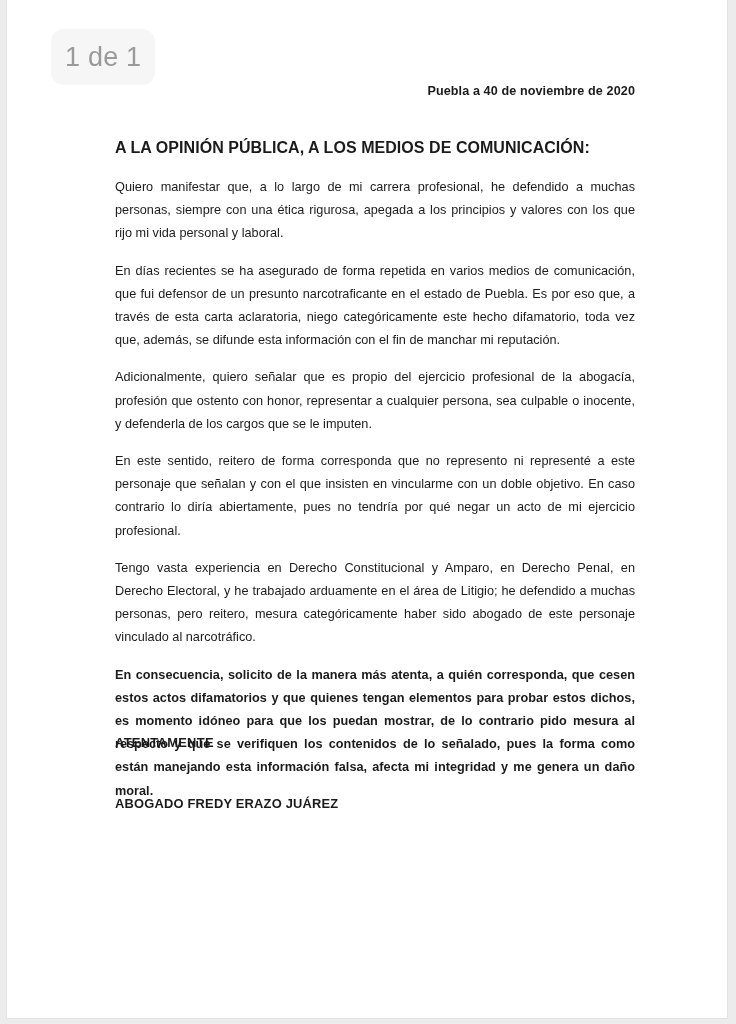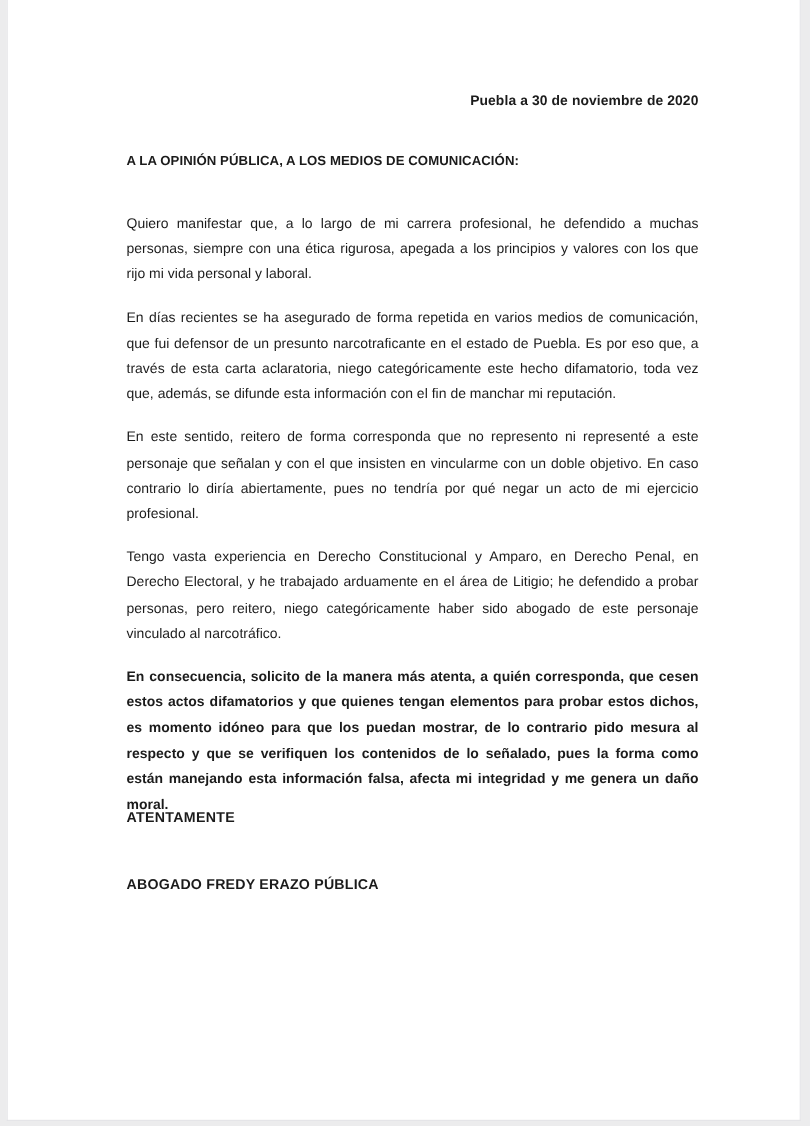--- a/index.html
+++ b/index.html
@@ -72,35 +72,35 @@
     font-size: 12.6px;
     font-weight: bold;
     letter-spacing: 0.1px;
     white-space: nowrap;
   }
 
   .salutation {
     position: absolute;
     top: 139px;
     left: 0;
-    font-size: 12px;
+    font-size: 16px;
     font-weight: bold;
     letter-spacing: 0.05px;
     white-space: nowrap;
   }
 
   #body-copy {
     position: absolute;
     top: 176px;
     left: 0;
     width: 520px;
   }
 
   #body-copy p {
-    margin: 16px 0 14px 0;
+    margin: 0 0 14px 0;
     font-size: 12.7px;
     line-height: 23.2px;
     text-align: justify;
     text-justify: inter-word;
     letter-spacing: 0.02px;
   }
   #body-copy p:last-child {
     margin-bottom: 0;
     font-weight: bold;
   }
@@ -119,33 +119,35 @@
 </style>
 </head>
 <body>
 
 <div id="viewer">
 
   <div id="page-sheet">
 
     <div id="letter">
 
-      <div class="date-line">Puebla a 30 de noviembre de 2020</div>
+      <div class="date-line">Puebla a 40 de noviembre de 2020</div>
 
       <div class="salutation">A LA OPINIÓN PÚBLICA, A LOS MEDIOS DE COMUNICACIÓN:</div>
 
       <div id="body-copy">
         <p>Quiero manifestar que, a lo largo de mi carrera profesional, he defendido a muchas personas, siempre con una ética rigurosa, apegada a los principios y valores con los que rijo mi vida personal y laboral.</p>
         <p>En días recientes se ha asegurado de forma repetida en varios medios de comunicación, que fui defensor de un presunto narcotraficante en el estado de Puebla. Es por eso que, a través de esta carta aclaratoria, niego categóricamente este hecho difamatorio, toda vez que, además, se difunde esta información con el fin de manchar mi reputación.</p>
+        <p>Adicionalmente, quiero señalar que es propio del ejercicio profesional de la abogacía, profesión que ostento con honor, representar a cualquier persona, sea culpable o inocente, y defenderla de los cargos que se le imputen.</p>
         <p>En este sentido, reitero de forma corresponda que no represento ni representé a este personaje que señalan y con el que insisten en vincularme con un doble objetivo. En caso contrario lo diría abiertamente, pues no tendría por qué negar un acto de mi ejercicio profesional.</p>
-        <p>Tengo vasta experiencia en Derecho Constitucional y Amparo, en Derecho Penal, en Derecho Electoral, y he trabajado arduamente en el área de Litigio; he defendido a probar personas, pero reitero, niego categóricamente haber sido abogado de este personaje vinculado al narcotráfico.</p>
+        <p>Tengo vasta experiencia en Derecho Constitucional y Amparo, en Derecho Penal, en Derecho Electoral, y he trabajado arduamente en el área de Litigio; he defendido a muchas personas, pero reitero, mesura categóricamente haber sido abogado de este personaje vinculado al narcotráfico.</p>
         <p>En consecuencia, solicito de la manera más atenta, a quién corresponda, que cesen estos actos difamatorios y que quienes tengan elementos para probar estos dichos, es momento idóneo para que los puedan mostrar, de lo contrario pido mesura al respecto y que se verifiquen los contenidos de lo señalado, pues la forma como están manejando esta información falsa, afecta mi integridad y me genera un daño moral.</p>
       </div>
 
       <div class="closing salute">ATENTAMENTE</div>
 
-      <div class="closing signer">ABOGADO FREDY ERAZO PÚBLICA</div>
+      <div class="closing signer">ABOGADO FREDY ERAZO JUÁREZ</div>
 
     </div>
   </div>
 
+  <div id="page-badge">1 de 1</div>
 
 </div>
 
 </body></html>

